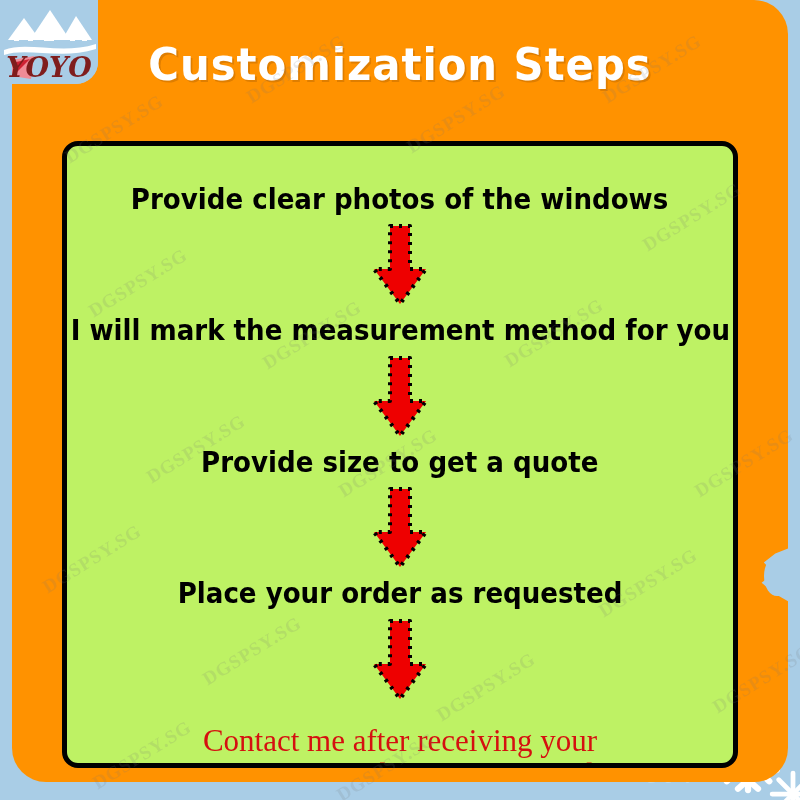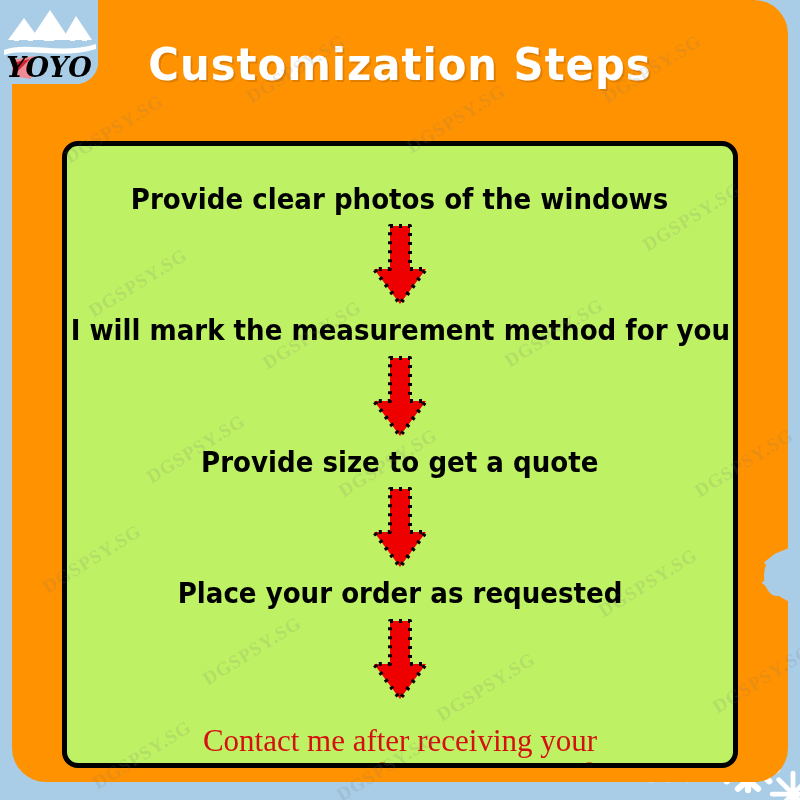--- a/index.html
+++ b/index.html
@@ -221,21 +221,21 @@
         <path d="M62 40 L76 16 L92 40 Z"></path>
         <rect x="70" y="34" width="5" height="7"></rect>
         <rect x="82" y="34" width="5" height="7"></rect>
         <path d="M4 50 C26 41, 62 55, 96 44 L96 49 C62 60, 26 47, 4 55 Z"></path>
       </g>
       <polygon points="12,60 34,56 31,79 12,76" fill="#f08b96"></polygon>
       <polygon points="16,62 30,59 17,72" fill="#cf2233"></polygon>
     </svg>
     <div style="position:absolute;left:0;top:52px;width:98px;text-align:center;
                 font-family:'DejaVu Serif',serif;font-weight:bold;font-size:27px;
-                font-style:italic;color:#000000;letter-spacing:0px;">YOYO</div>
+                font-style:italic;color:#7f1d1d;letter-spacing:0px;">YOYO</div>
 
   </div>
 
   <div class="title">Customization Steps</div>
 
   <div class="card">
     <div class="steps">
 
       <div class="step-text">Provide clear photos of the windows</div>
 

